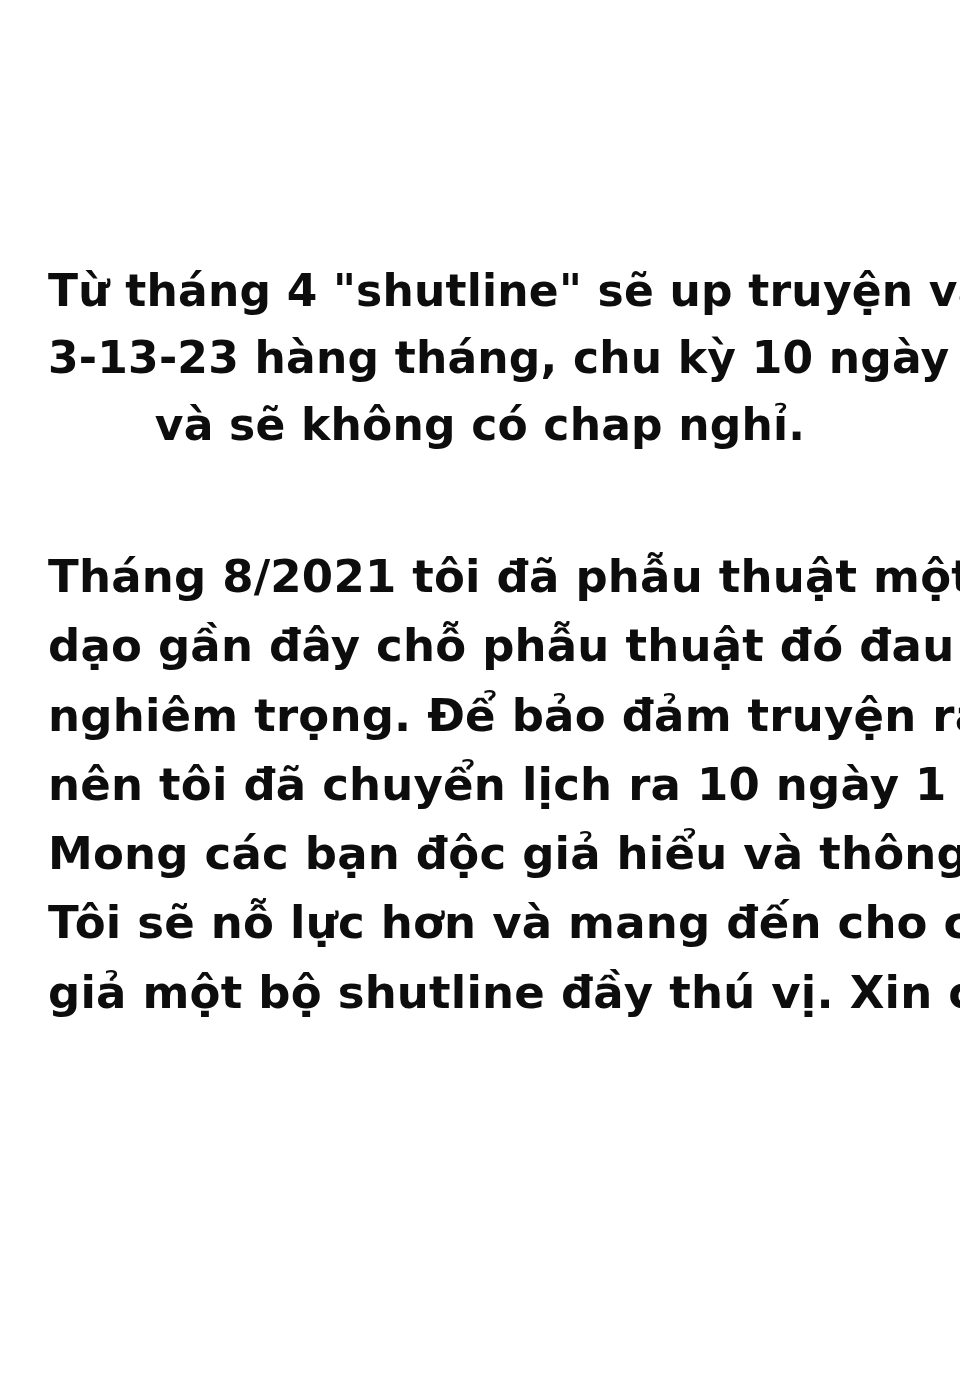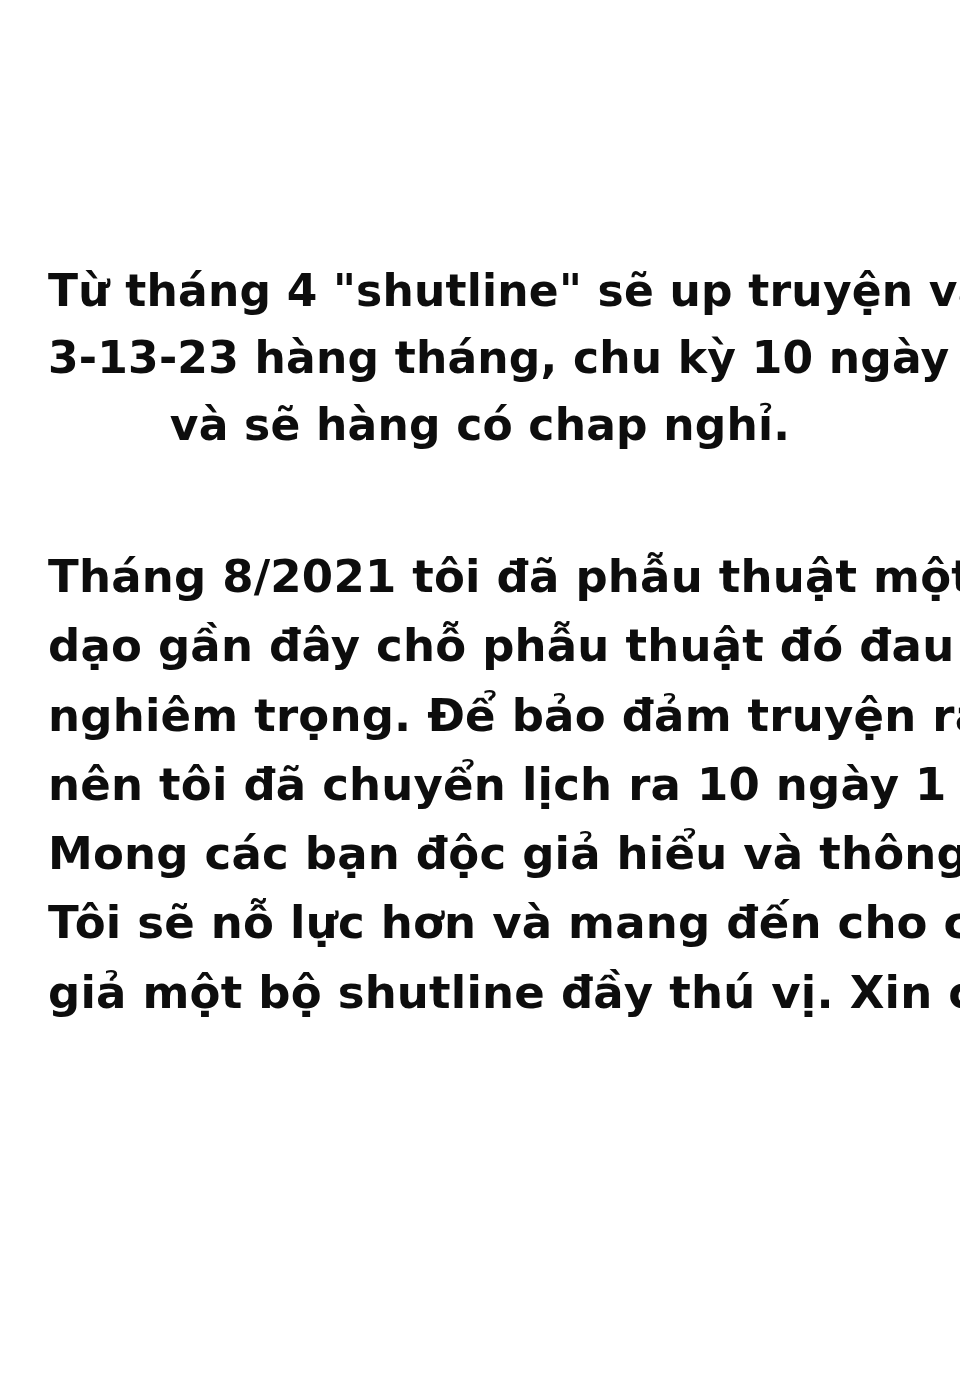--- a/index.html
+++ b/index.html
@@ -55,21 +55,21 @@
 </style>
 </head>
 <body>
 
 <div class="page">
 
   <div class="notice-block" id="para-1">
     <div class="para">
       <span class="line">Từ tháng 4 "shutline" sẽ up truyện vào ngày</span>
       <span class="line">3-13-23 hàng tháng, chu kỳ 10 ngày 1 chap</span>
-      <span class="line">và sẽ hàng có chap nghỉ.</span>
+      <span class="line">và sẽ không có chap nghỉ.</span>
     </div>
   </div>
 
   <div class="notice-block" id="para-2">
     <div class="para">
       <span class="line">Tháng 8/2021 tôi đã phẫu thuật một lần và</span>
       <span class="line">dạo gần đây chỗ phẫu thuật đó đau có chút</span>
       <span class="line">nghiêm trọng. Để bảo đảm truyện ra được đều</span>
       <span class="line">nên tôi đã chuyển lịch ra 10 ngày 1 chap.</span>
       <span class="line">Mong các bạn độc giả hiểu và thông cảm.</span>

